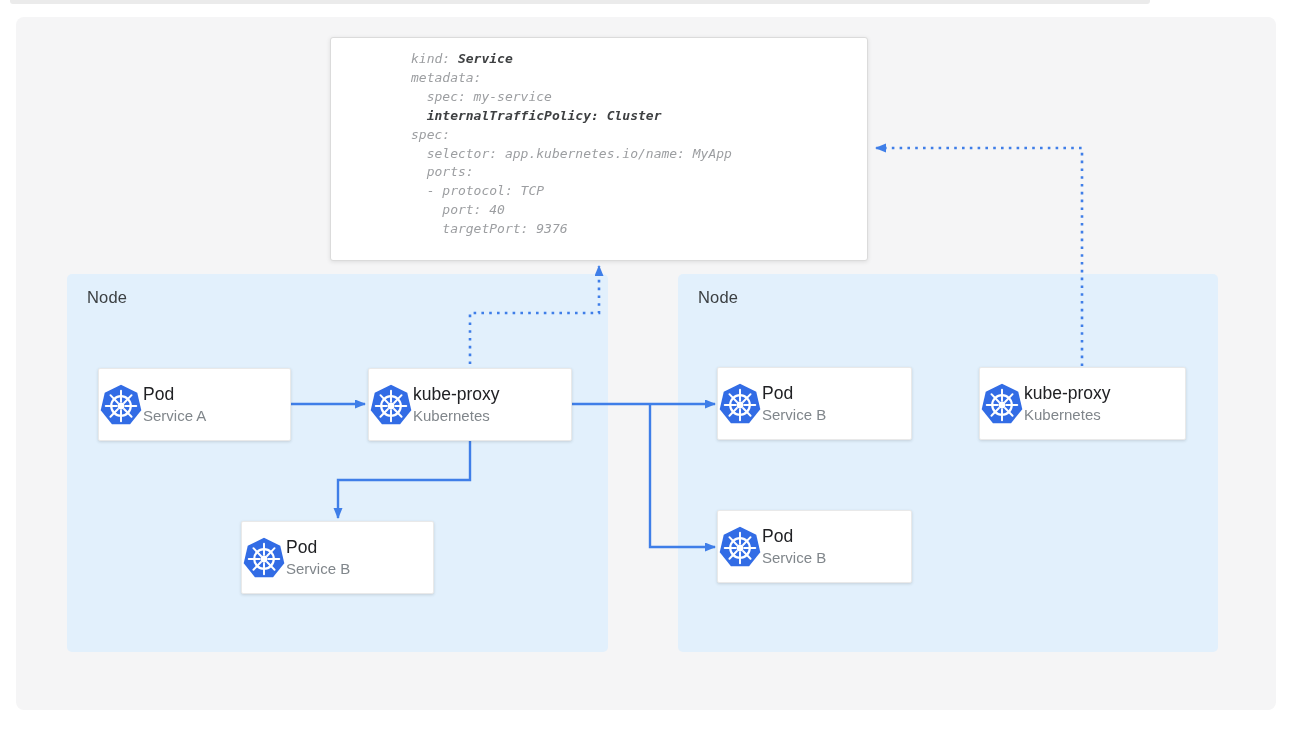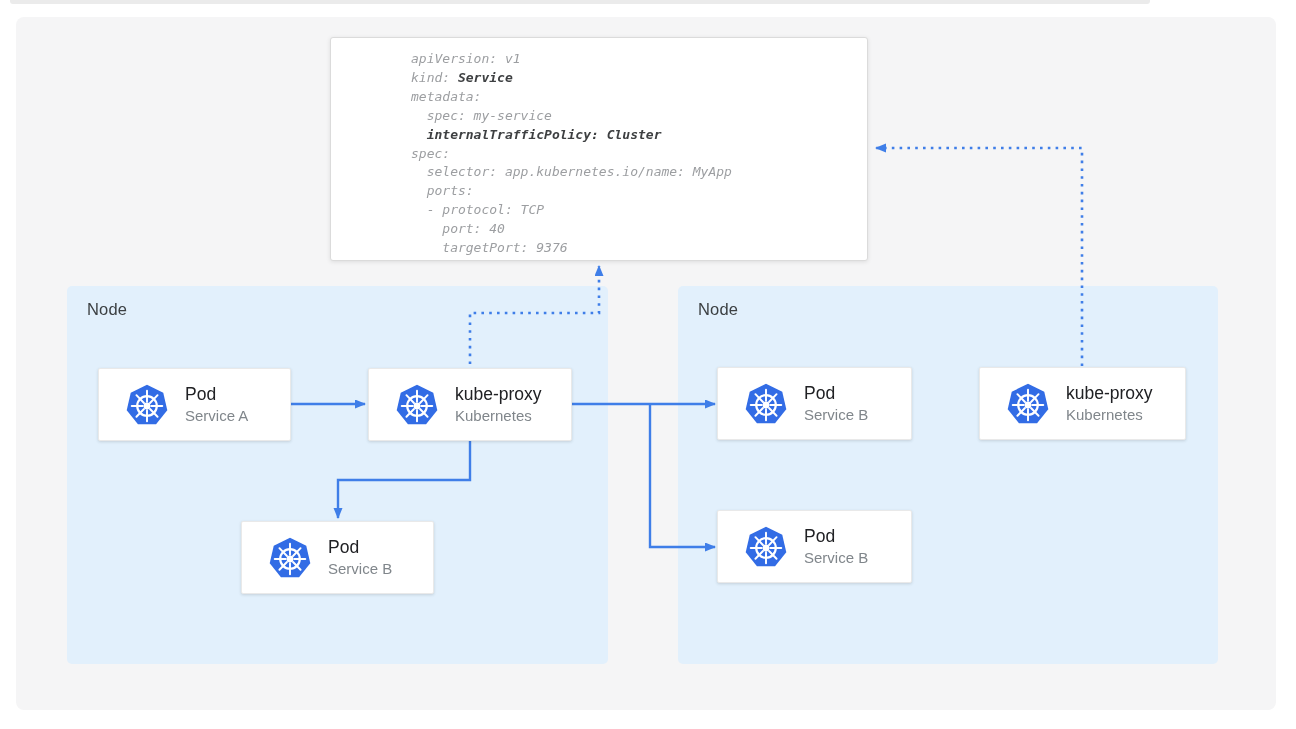--- a/index.html
+++ b/index.html
@@ -19,21 +19,21 @@
   .canvas{position:relative;width:1296px;height:729px;background:#ffffff;}
   .top-strip{
     position:absolute;left:10px;top:0;width:1140px;height:4px;
     background:#ebebeb;border-radius:0 0 3px 3px;
   }
   .panel{
     position:absolute;left:16px;top:17px;width:1260px;height:693px;
     background:var(--panel-bg);border-radius:8px;
   }
   .node{
-    position:absolute;top:286px;height:378px;
+    position:absolute;top:274px;height:378px;
     background:var(--node-bg);border-radius:5px;
   }
   .node-left{left:67px;width:541px;}
   .node-right{left:678px;width:540px;}
   .node-label{
     position:absolute;left:20px;top:14px;
     font-size:16.5px;color:#3c4043;letter-spacing:.2px;
   }
   .yaml-box{
     position:absolute;left:330px;top:37px;width:538px;height:224px;
@@ -51,21 +51,21 @@
   .yaml-bold{font-weight:bold;color:var(--yaml-bold);text-align:center;}
   .connector-layer{position:absolute;left:0;top:0;pointer-events:none;}
   .conn{fill:none;stroke:var(--accent);}
   .conn-solid{stroke-width:2.4px;}
   .conn-dotted{stroke-width:2.6px;stroke-dasharray:2.6 5.2;}
   .arrow-head{fill:var(--accent);}
   .card{
     position:absolute;height:73px;
     background:#ffffff;border:1px solid #e9e9e9;border-radius:2px;
     box-shadow:0 1px 3px rgba(60,64,67,.18);
-    display:flex;align-items:center;padding-left:26px;gap:16px;
+    display:flex;align-items:center;gap:0;
   }
   .k8s-icon{width:44px;height:44px;flex:0 0 44px;display:block;}
   .card-text{display:flex;flex-direction:column;gap:1px;}
   .card-title{font-size:17.5px;color:#202124;line-height:22px;}
   .card-subtitle{font-size:15px;color:#80868b;line-height:20px;}
   .hidden-defs{position:absolute;width:0;height:0;overflow:hidden;}
 </style>
 </head>
 <body>
 
@@ -110,21 +110,20 @@
     <path class="conn conn-solid" marker-end="url(#arrow)" d="M291 404 L365 404"></path>
     <path class="conn conn-solid" marker-end="url(#arrow)" d="M572 404 L715 404"></path>
     <path class="conn conn-solid" marker-end="url(#arrow)" d="M650 404 L650 547 L715 547"></path>
     <path class="conn conn-solid" marker-end="url(#arrow)" d="M470 441 L470 480 L338 480 L338 518"></path>
     <path class="conn conn-dotted" marker-end="url(#arrow)" d="M470 364 L470 313 L599 313 L599 266"></path>
     <path class="conn conn-dotted" marker-end="url(#arrow)" d="M1082 366 L1082 148 L876 148"></path>
   </svg>
 
   <div class="yaml-box">
     <div>
-        <div class="yaml-line"><span>apiVersion: v1</span></div>
         <div class="yaml-line"><span>kind: </span><span class="yaml-bold">Service</span></div>
         <div class="yaml-line"><span>metadata:</span></div>
         <div class="yaml-line"><span>  spec: my-service</span></div>
         <div class="yaml-line"><span>  </span><span class="yaml-bold">internalTrafficPolicy: Cluster</span></div>
         <div class="yaml-line"><span>spec:</span></div>
         <div class="yaml-line"><span>  selector: app.kubernetes.io/name: MyApp</span></div>
         <div class="yaml-line"><span>  ports:</span></div>
         <div class="yaml-line"><span>  - protocol: TCP</span></div>
         <div class="yaml-line"><span>    port: 40</span></div>
         <div class="yaml-line"><span>    targetPort: 9376</span></div>

